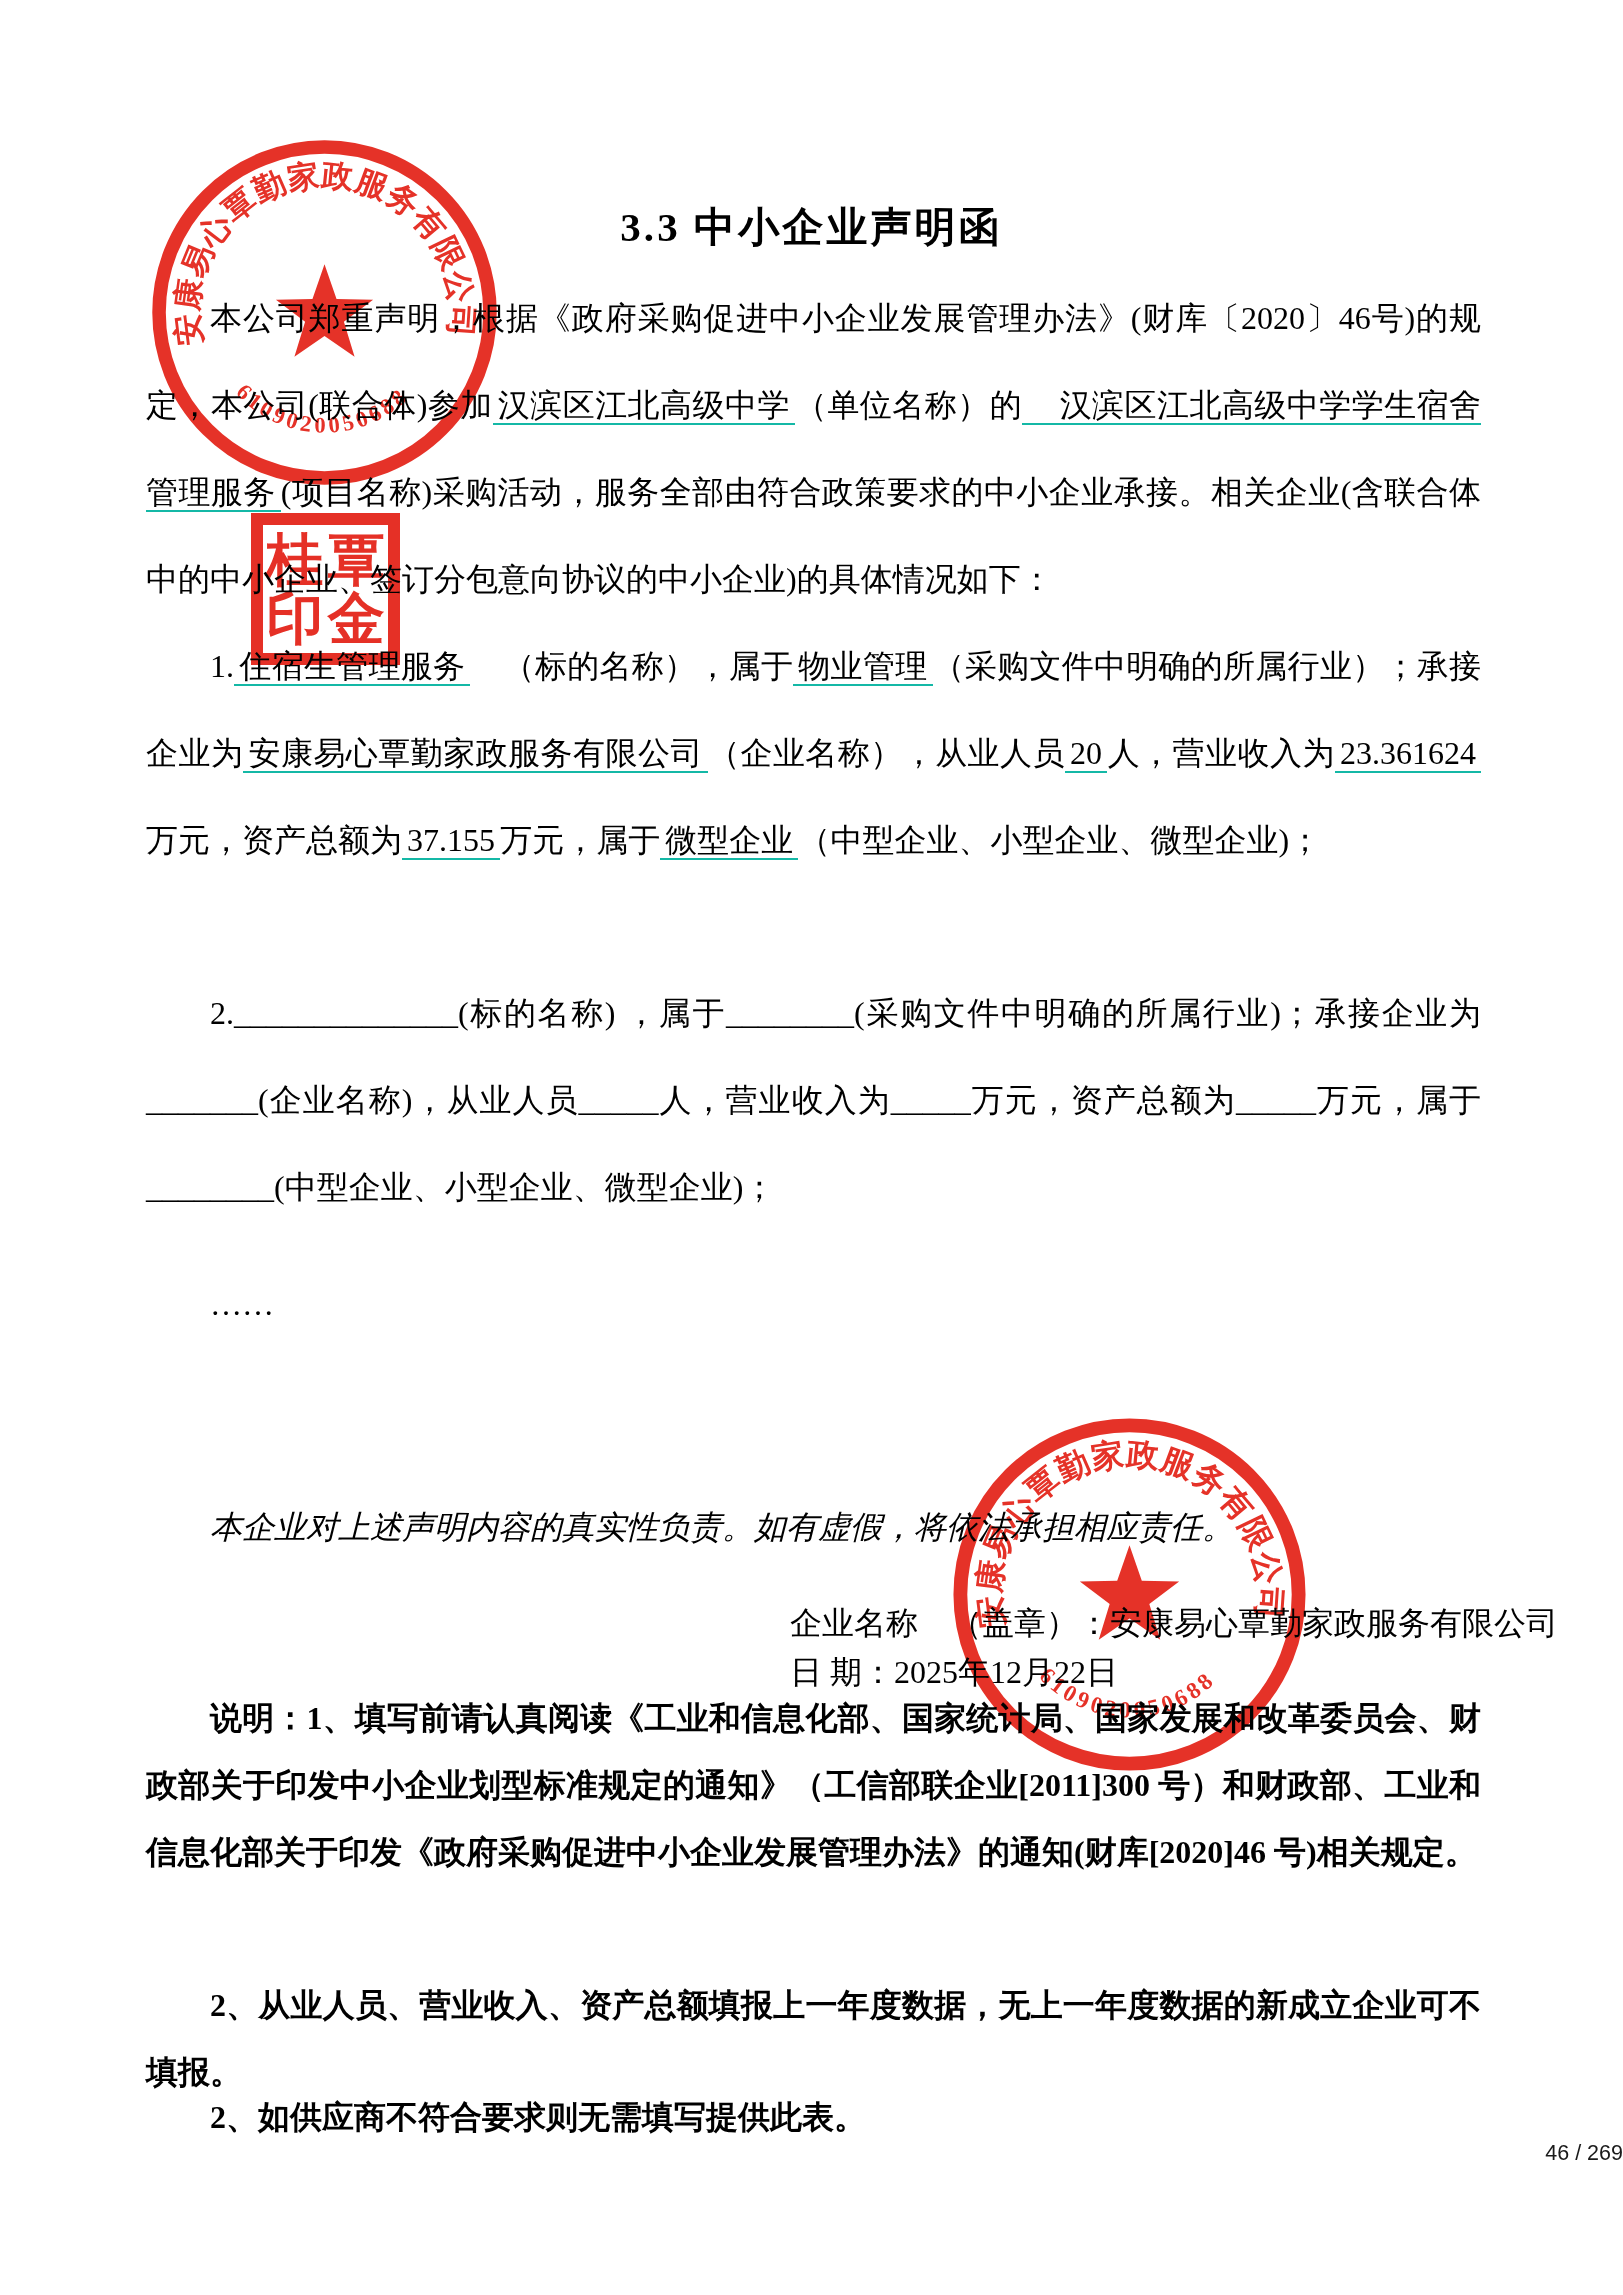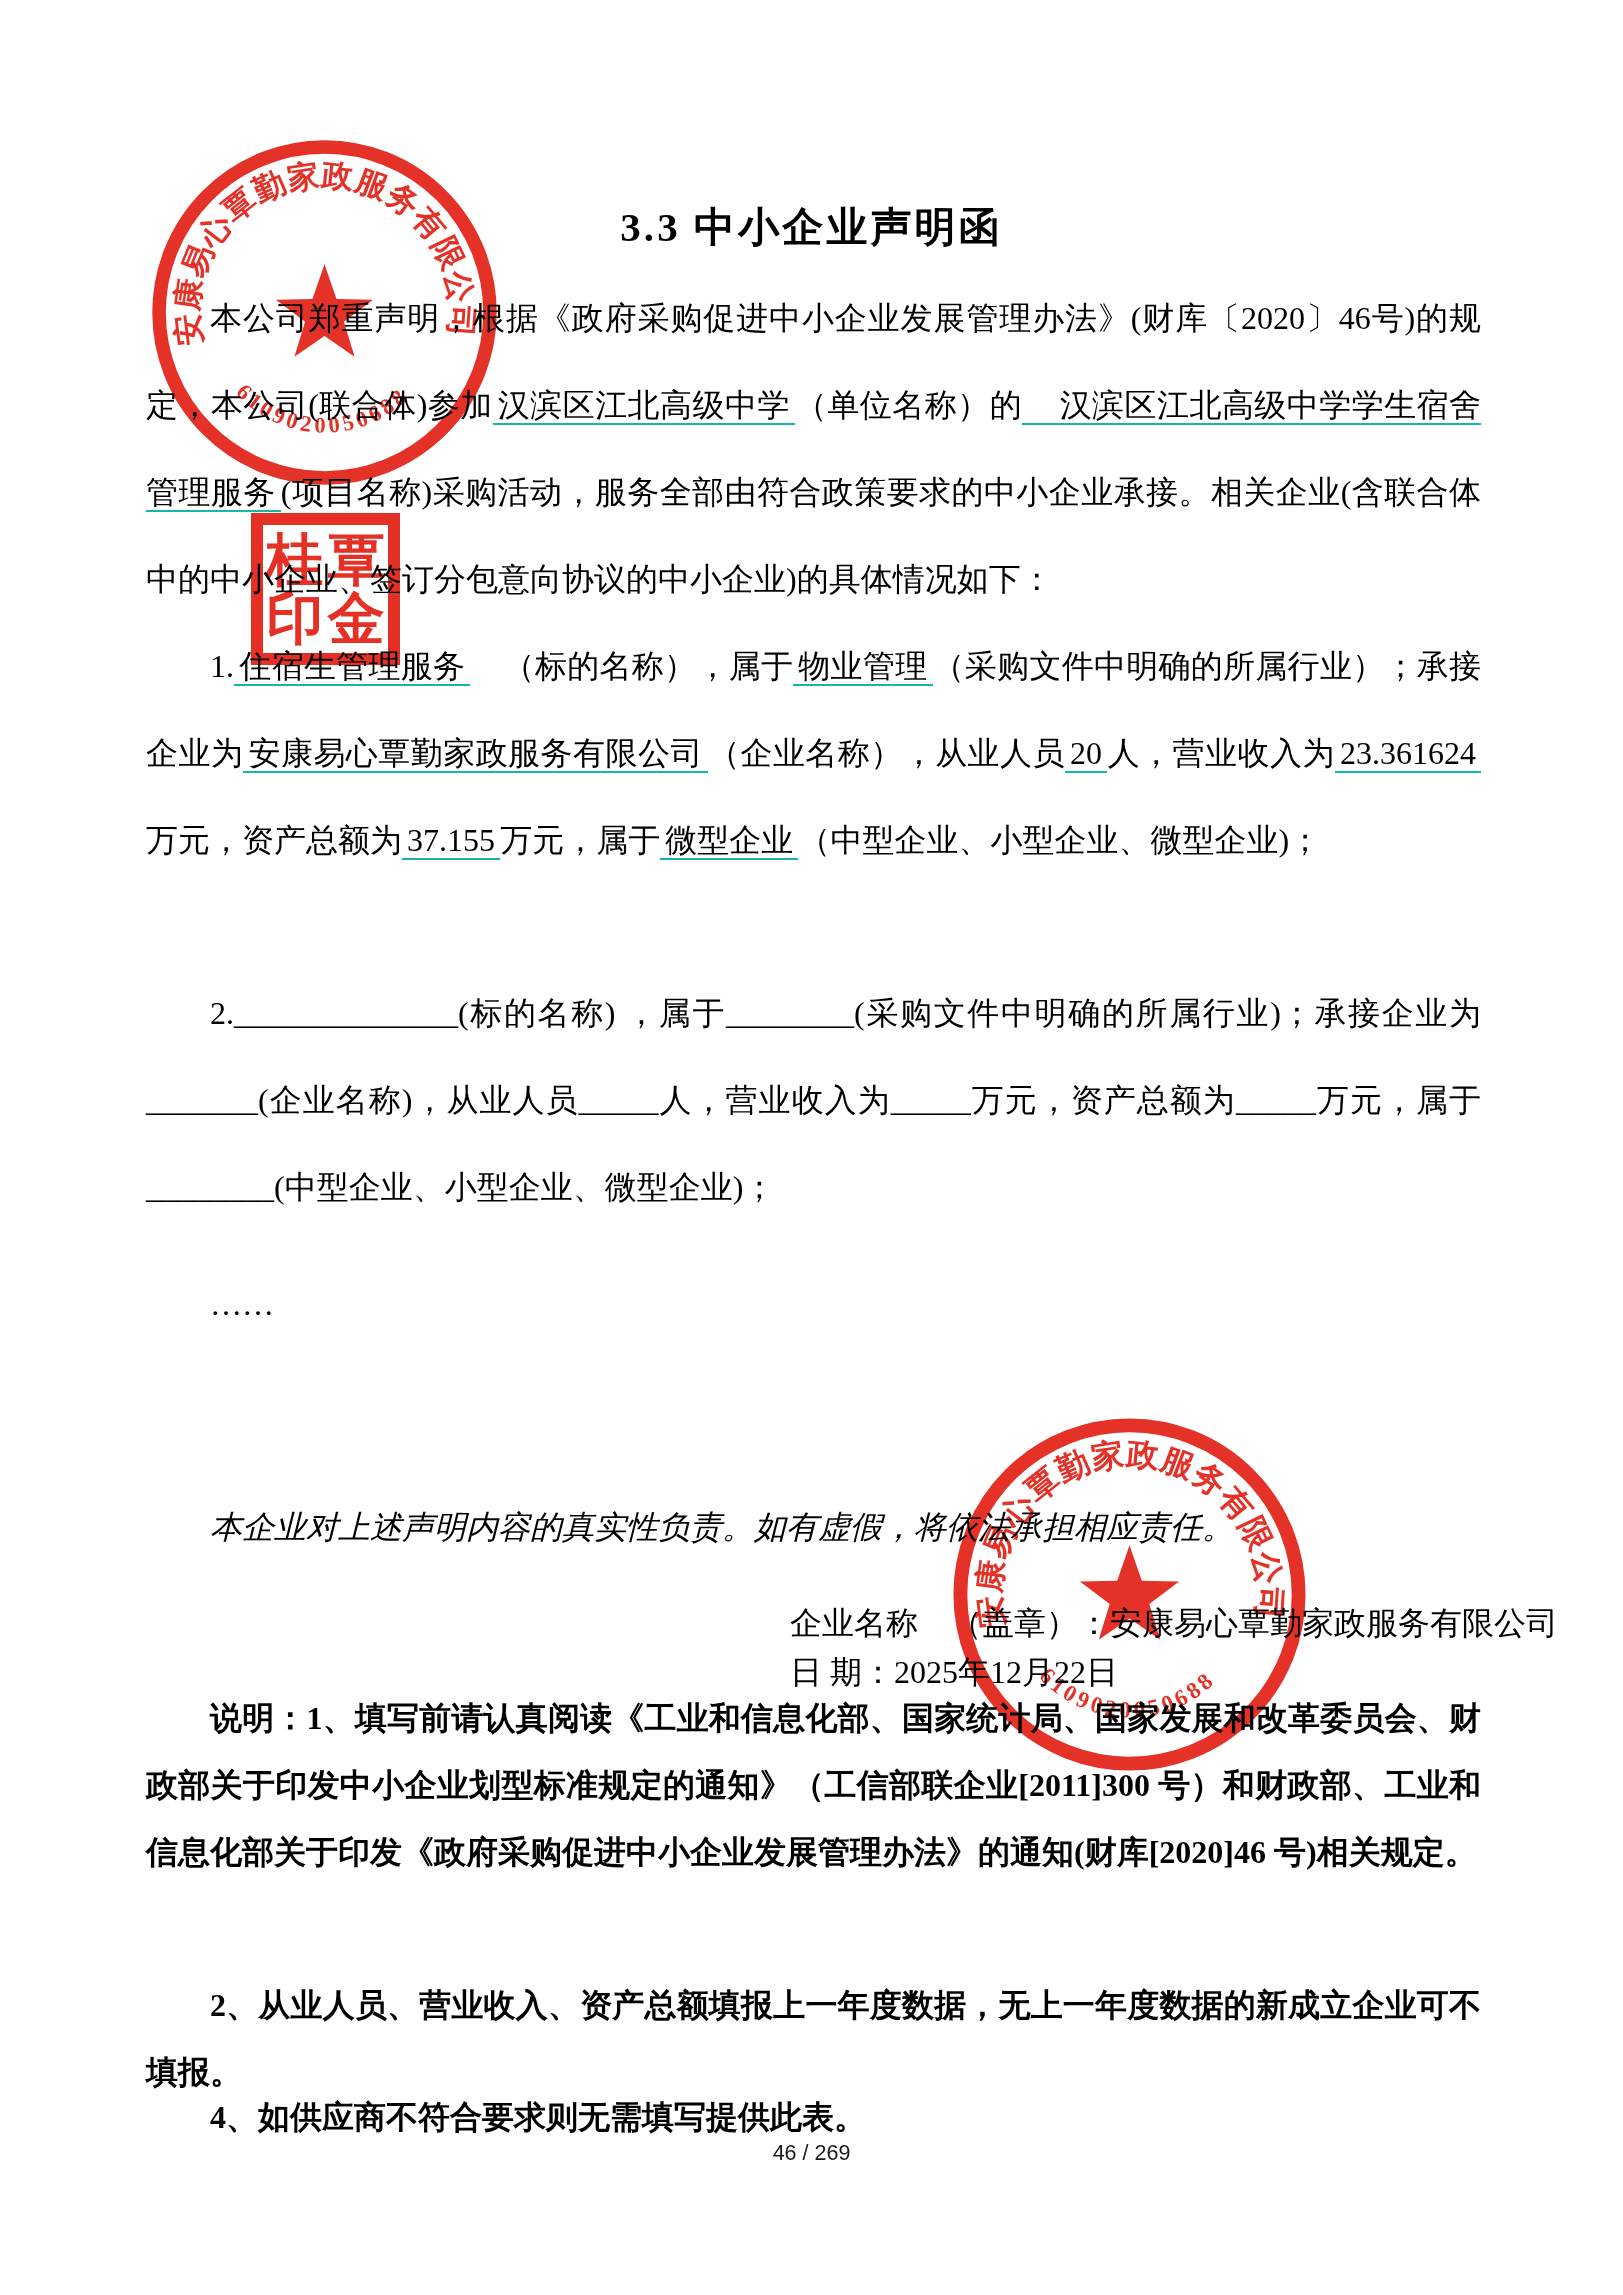--- a/index.html
+++ b/index.html
@@ -18,21 +18,21 @@
   .p6{top:1484px;font-style:italic;}
   .u{border-bottom:2px solid #14b8a6;padding:0 5.1px;}
   .sig{position:absolute;left:790px;font-size:32px;line-height:48px;white-space:nowrap;}
   .sig-company{top:1599px;}
   .sig-date{top:1648px;}
   .note{position:absolute;left:146px;width:1335px;font-size:32px;line-height:67px;
         font-weight:700;text-align:justify;}
   .n1{top:1685px;}
   .n2{top:1972px;}
   .n3{top:2084px;}
-  .footer{position:absolute;top:2141px;left:0;width:1623px;text-align:center;font-size:21.5px;
+  .footer{position:absolute;top:2141px;left:0;width:1623px;text-align:right;font-size:21.5px;
           font-family:"Liberation Sans","DejaVu Sans",sans-serif;color:#1a1a1a;}
   .seal{position:absolute;mix-blend-mode:multiply;opacity:.92;}
   .seal-top{left:144px;top:132px;width:361px;height:361px;}
   .seal-bottom{left:945px;top:1410px;width:369px;height:369px;}
   .seal-square{position:absolute;left:251px;top:513px;width:149px;height:152px;
         border:12.3px solid #e32015;box-sizing:border-box;display:grid;
         grid-template-columns:1fr 1fr;align-items:center;justify-items:center;
         padding:4.1px 1px;mix-blend-mode:multiply;opacity:.93;background:transparent;}
   .seal-square span{font-size:57px;font-weight:700;color:#e32015;line-height:1;
         font-family:"Liberation Serif","DejaVu Serif",serif;}
@@ -54,21 +54,21 @@
   <div class="para indent p4">……</div>
 
 
   <div class="para indent p6">本企业对上述声明内容的真实性负责。如有虚假，将依法承担相应责任。</div>
 
   <div class="sig sig-company">企业名称　（盖章）：安康易心覃勤家政服务有限公司</div>
   <div class="sig sig-date">日  期：2025年12月22日</div>
 
   <div class="note indent n1">说明：1、填写前请认真阅读《工业和信息化部、国家统计局、国家发展和改革委员会、财政部关于印发中小企业划型标准规定的通知》（工信部联企业[2011]300 号）和财政部、工业和信息化部关于印发《政府采购促进中小企业发展管理办法》的通知(财库[2020]46 号)相关规定。</div>
   <div class="note indent n2">2、从业人员、营业收入、资产总额填报上一年度数据，无上一年度数据的新成立企业可不填报。</div>
-  <div class="note indent n3">4、如供应商不符合要求则无需填写提供此表。</div>
+  <div class="note indent n3">2、如供应商不符合要求则无需填写提供此表。</div>
 
   <div class="footer">46 / 269</div>
 
   <svg class="seal seal-top" viewBox="0 0 240 240">
     <circle cx="120" cy="120" r="110" fill="none" stroke="#e32015" stroke-width="9"></circle>
     <polygon fill="#e32015" points="120,88 128,111 152.3,111.5 132.9,126.2 140,149.5 120,135.6 100,149.5 107.1,126.2 87.7,111.5 112,111"></polygon>
     <defs>
       <path id="arcTop1" d="M 39.7 144.6 A 84 84 0 1 1 200.3 144.6" fill="none"></path>
       <path id="arcBot1" d="M 52.2 162.4 A 80 80 0 0 0 187.8 162.4" fill="none"></path>
     </defs>

